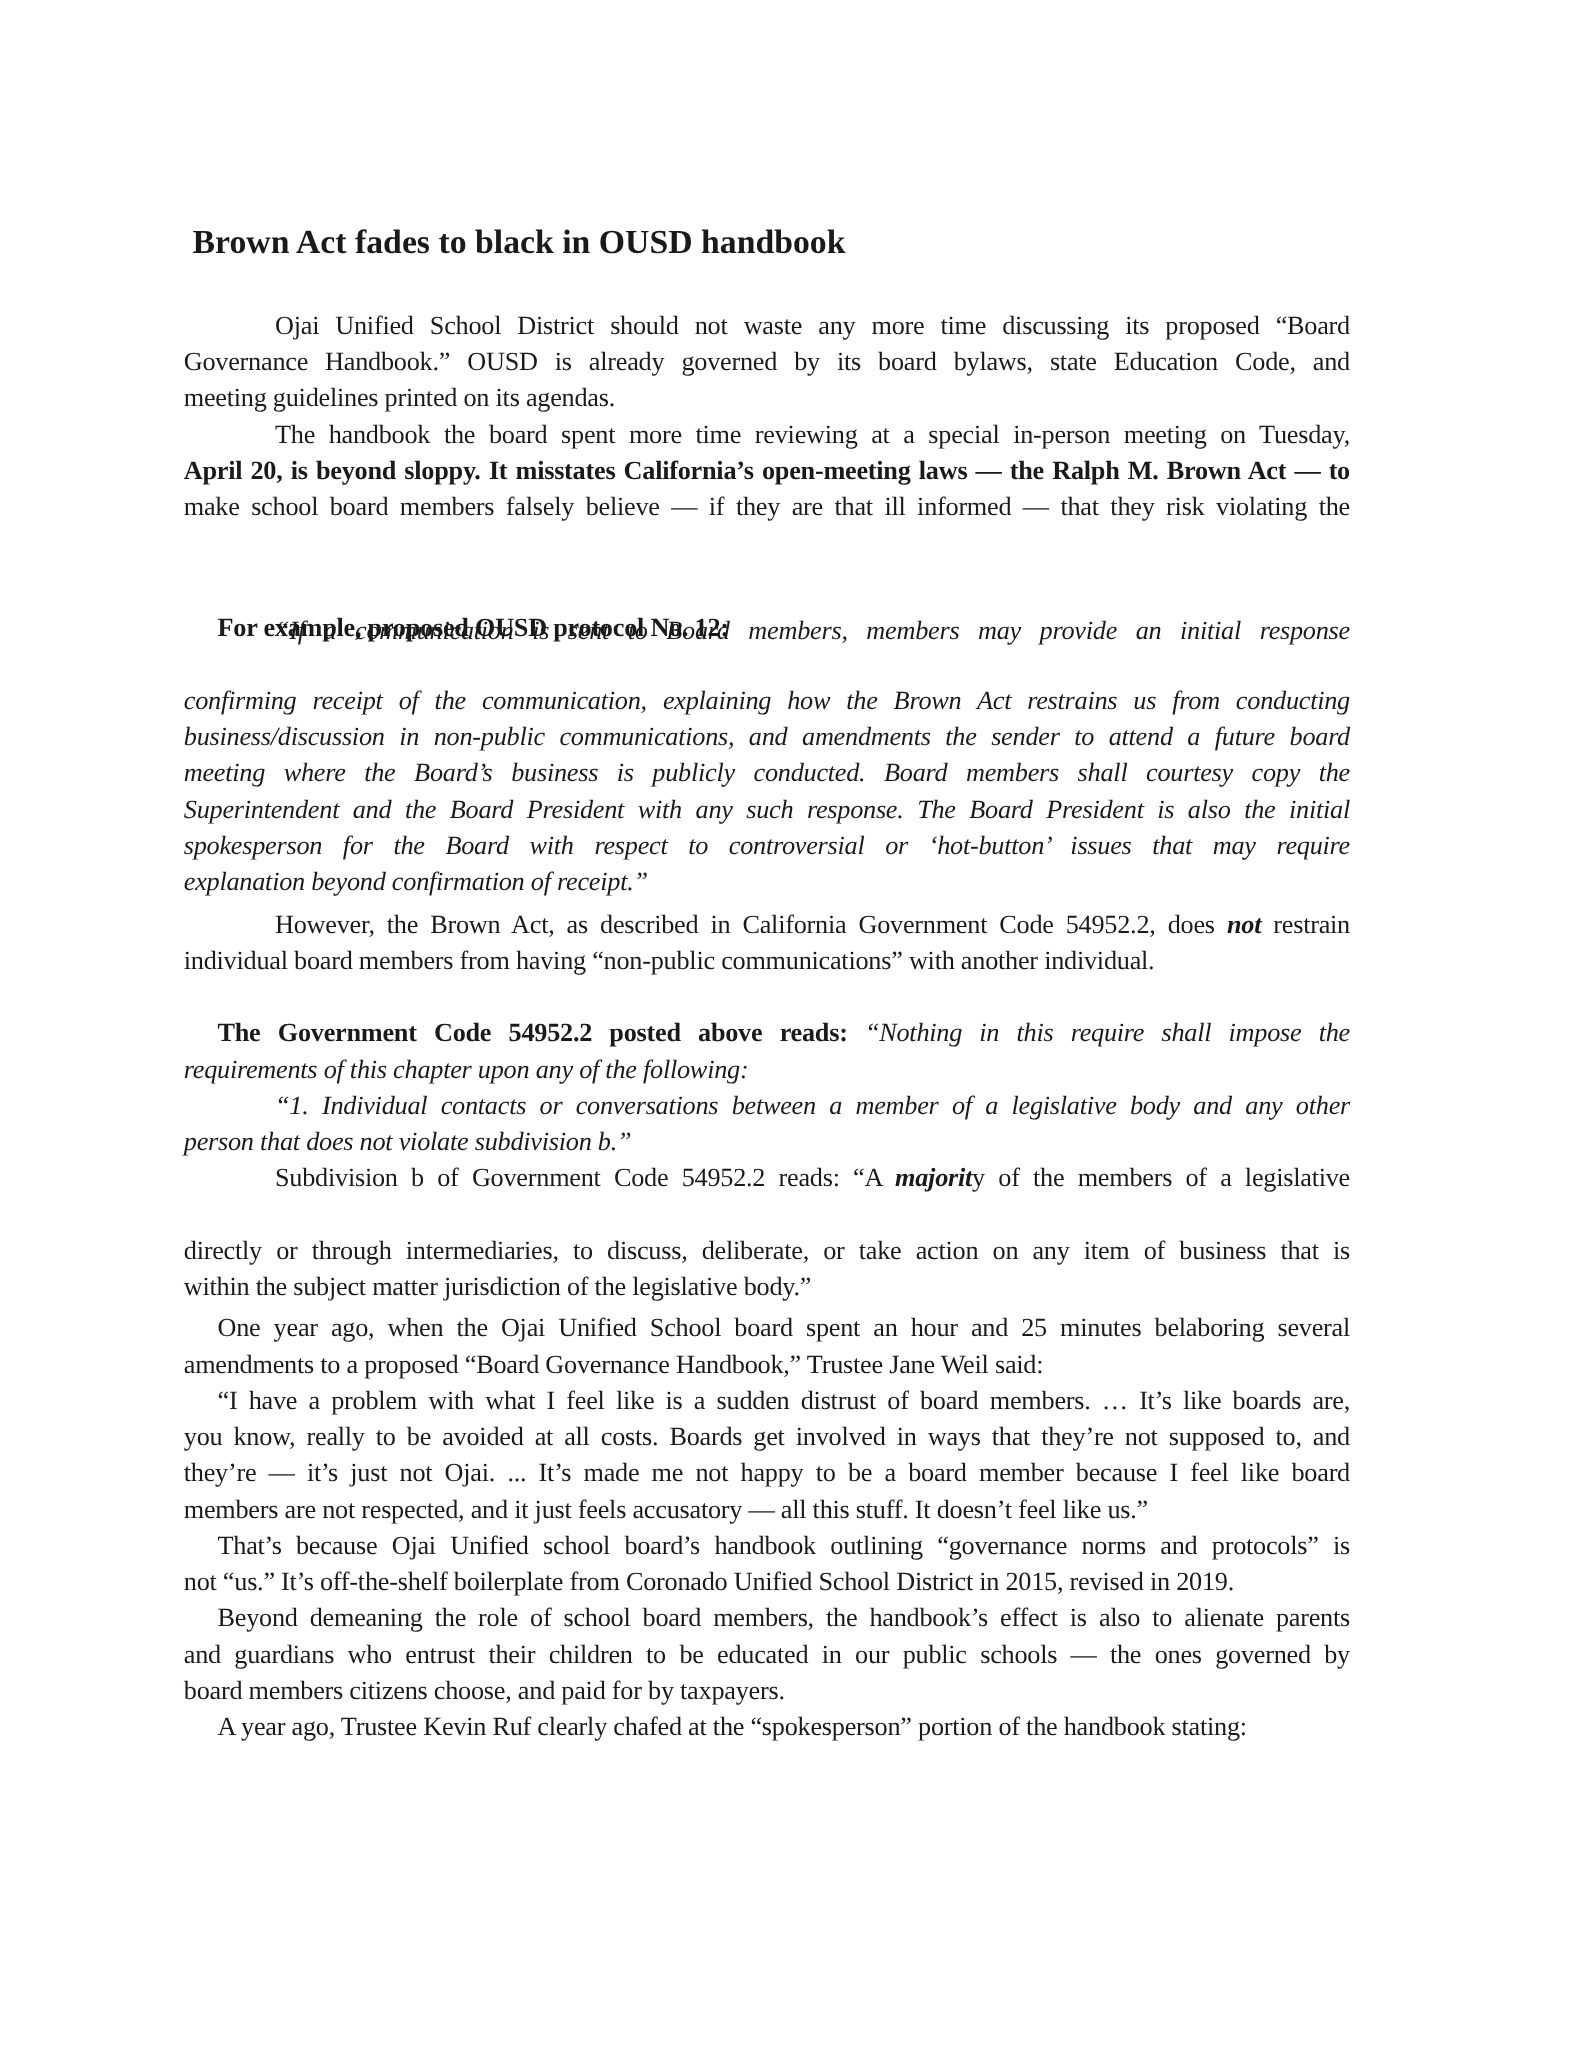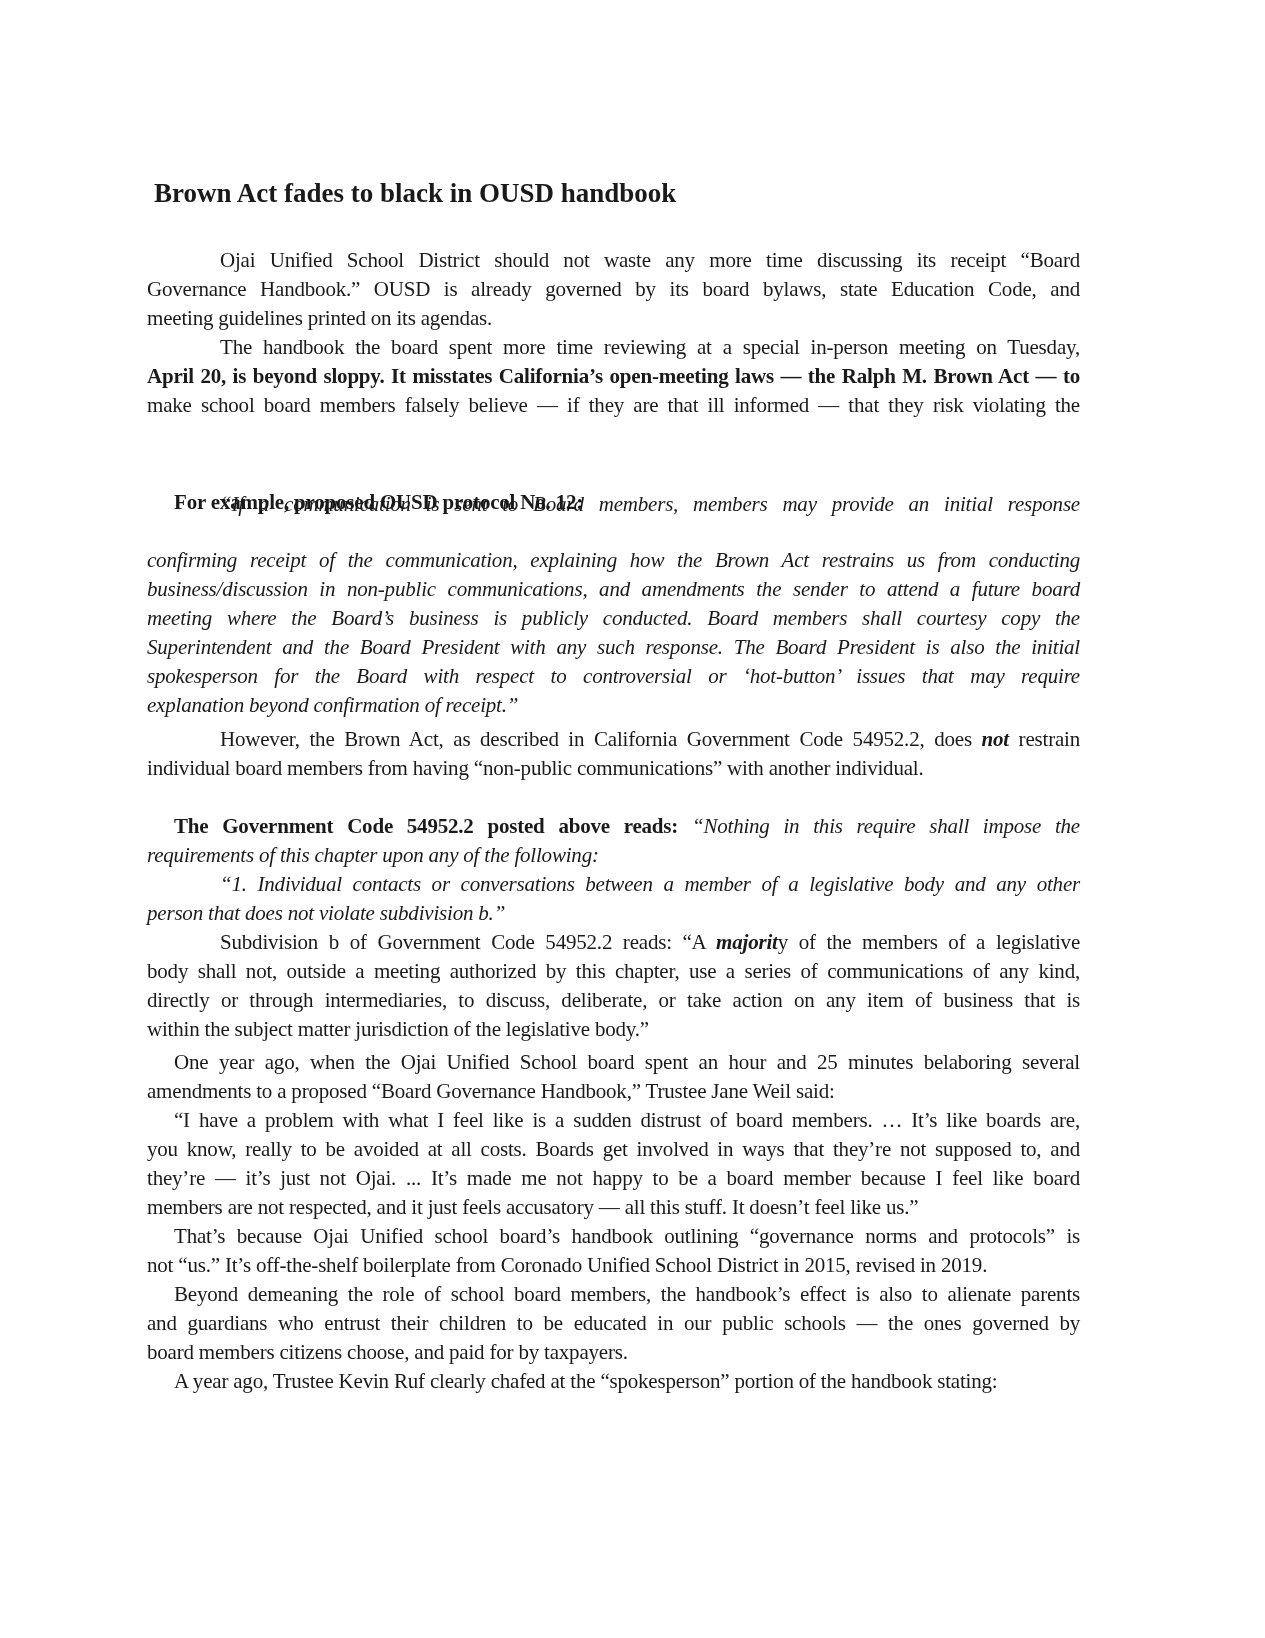--- a/index.html
+++ b/index.html
@@ -16,21 +16,21 @@
   .header-line { position: absolute; left: 152px; font-size: 24px; line-height: 30px; white-space: nowrap; }
   .title { position: absolute; left: 154px; font-size: 27px; line-height: 34px; font-weight: bold; white-space: nowrap; }
 </style>
 </head>
 <body>
 
 <div class="page">
 
   <div class="title" style="top:176px;">Brown Act fades to black in OUSD handbook</div>
 
-  <div class="line indent just" style="top:246px;">Ojai Unified School District should not waste any more time discussing its receipt “Board</div>
+  <div class="line indent just" style="top:246px;">Ojai Unified School District should not waste any more time discussing its proposed “Board</div>
   <div class="line just" style="top:275px;">Governance Handbook.” OUSD is already governed by its board bylaws, state Education Code, and</div>
   <div class="line" style="top:304px;">meeting guidelines printed on its agendas.</div>
 
   <div class="line indent just" style="top:333px;">The handbook the board spent more time reviewing at a special in-person meeting on Tuesday,</div>
   <div class="line just" style="top:362px;font-weight:bold;">April 20, is beyond sloppy. It misstates California’s open-meeting laws — the Ralph M. Brown Act — to</div>
   <div class="line just" style="top:391px;">make school board members falsely believe — if they are that ill informed — that they risk violating the</div>
 
   <div class="line indent-s b" style="top:488px;">For example, proposed OUSD protocol No. 12:</div>
 
   <div class="line indent just it" style="top:490px;">“If a communication is sent to Board members, members may provide an initial response</div>
@@ -43,21 +43,20 @@
 
   <div class="line indent just" style="top:725px;"><span>However, the Brown Act, as described in California Government Code 54952.2, does </span><span class="b it">not</span><span> restrain</span></div>
   <div class="line" style="top:754px;">individual board members from having “non-public communications” with another individual.</div>
 
   <div class="line indent-s just" style="top:812px;"><span class="b">The Government Code 54952.2 posted above reads:</span><span class="it"> “Nothing in this require shall impose the</span></div>
   <div class="line it" style="top:841px;">requirements of this chapter upon any of the following:</div>
   <div class="line indent just it" style="top:870px;">“1. Individual contacts or conversations between a member of a legislative body and any other</div>
   <div class="line it" style="top:899px;">person that does not violate subdivision b.”</div>
 
   <div class="line indent just" style="top:928px;"><span>Subdivision b of Government Code 54952.2 reads: “A </span><span class="b it">majorit</span><span>y of the members of a legislative</span></div>
-  <div class="line just" style="top:957px;">body shall not, outside a meeting authorized by this chapter, use a series of communications of any kind,</div>
   <div class="line just" style="top:986px;">directly or through intermediaries, to discuss, deliberate, or take action on any item of business that is</div>
   <div class="line" style="top:1015px;">within the subject matter jurisdiction of the legislative body.”</div>
 
   <div class="line indent-s just" style="top:1048px;">One year ago, when the Ojai Unified School board spent an hour and 25 minutes belaboring several</div>
   <div class="line" style="top:1077px;">amendments to a proposed “Board Governance Handbook,” Trustee Jane Weil said:</div>
 
   <div class="line indent-s just" style="top:1106px;">“I have a problem with what I feel like is a sudden distrust of board members. … It’s like boards are,</div>
   <div class="line just" style="top:1135px;">you know, really to be avoided at all costs. Boards get involved in ways that they’re not supposed to, and</div>
   <div class="line just" style="top:1164px;">they’re — it’s just not Ojai. ... It’s made me not happy to be a board member because I feel like board</div>
   <div class="line" style="top:1193px;">members are not respected, and it just feels accusatory — all this stuff. It doesn’t feel like us.”</div>

